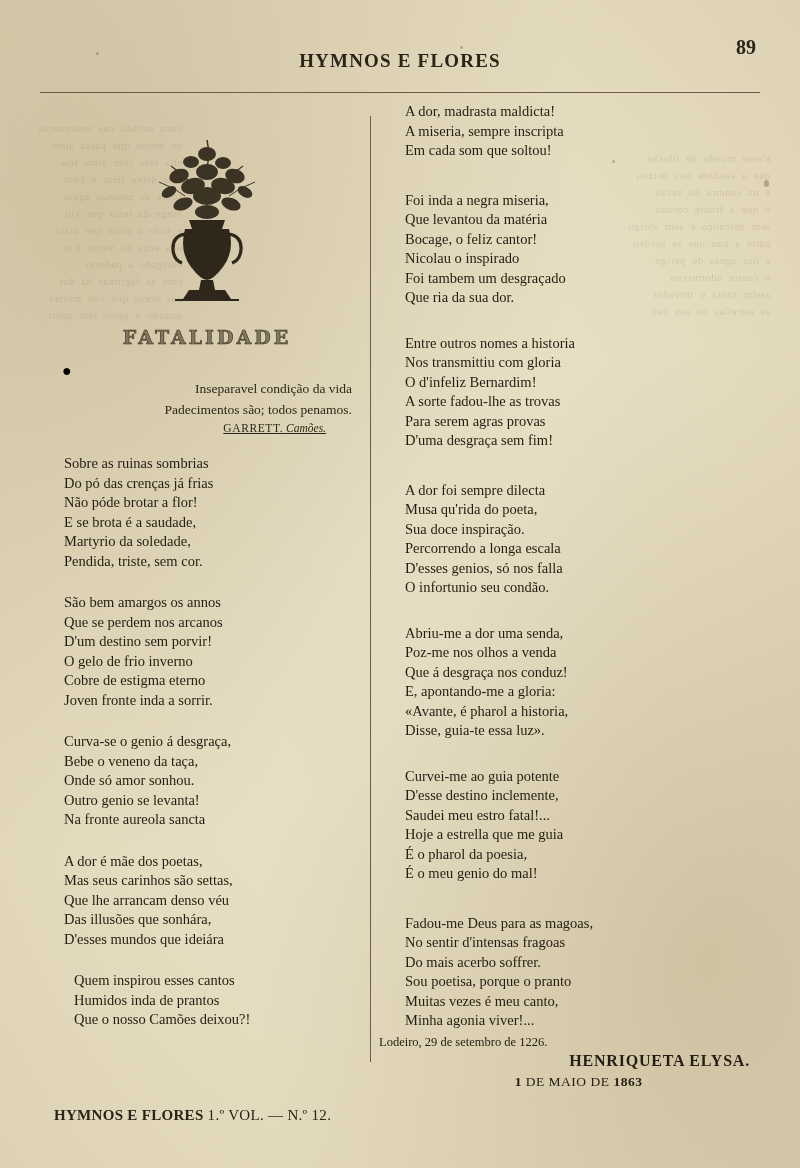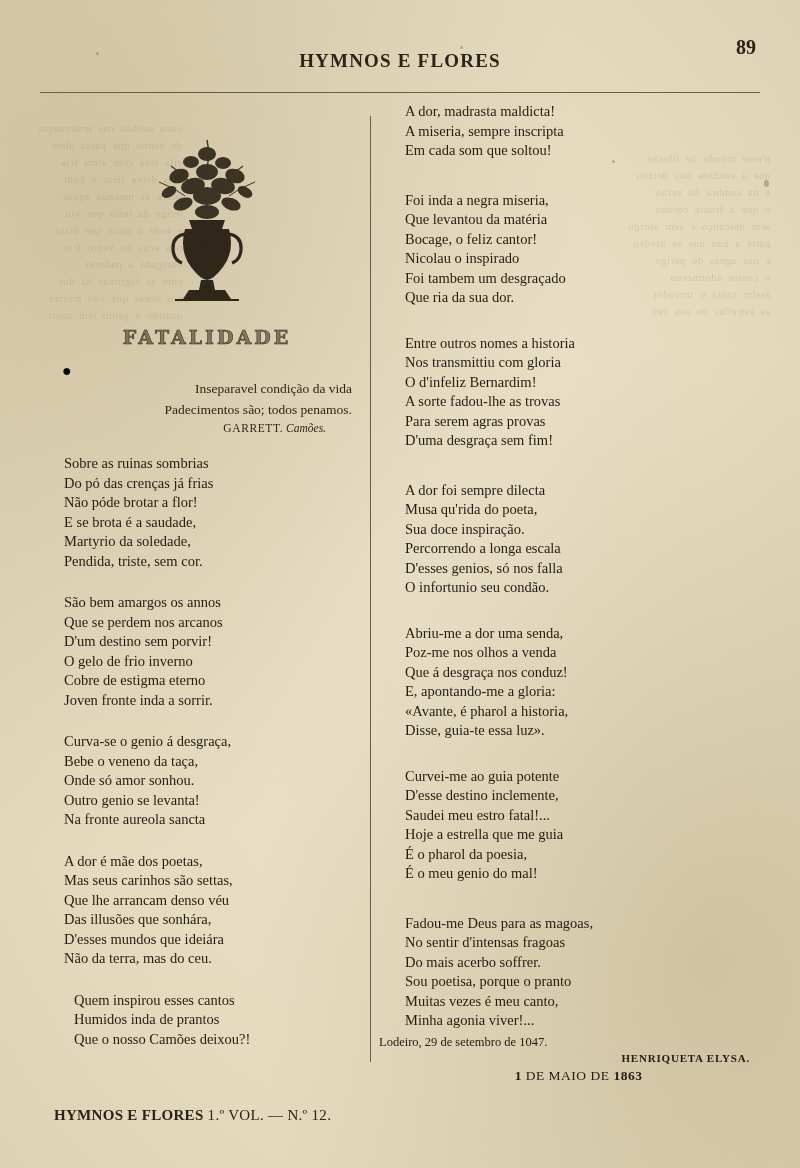--- a/index.html
+++ b/index.html
@@ -117,20 +117,21 @@
     line-height: 17px;
     color: #2e2719;
     text-align: right;
     margin: 0 0 4px 0;
   }
   .epigraph-attrib {
     font-size: 11.5px;
     text-align: right;
     margin: 2px 26px 20px 0;
     color: #2e2719;
+    text-decoration: underline;
   }
   .epigraph-attrib .smallcaps {
     font-variant: small-caps;
     letter-spacing: .6px;
   }
   .epigraph-attrib .work { font-style: italic; }
 
   .stanza {
     margin: 0 0 22px 0;
     font-size: 14.5px;
@@ -151,21 +152,21 @@
     color: #2b2418;
   }
   .colophon .sc { font-variant: small-caps; font-weight: bold; }
   .place-date {
     font-size: 12.5px;
     color: #241d12;
     margin: 4px 0 2px -22px;
   }
   .signature {
     text-align: right;
-    font-size: 11px;
+    font-size: 16px;
     font-weight: bold;
     letter-spacing: .8px;
     font-variant: small-caps;
     color: #241d12;
     margin: 2px 6px 4px 0;
   }
   .final-date {
     text-align: center;
     font-size: 13.5px;
     letter-spacing: .5px;
@@ -312,21 +313,20 @@
           <div class="line">Outro genio se levanta!</div>
           <div class="line">Na fronte aureola sancta</div>
         </div>
 
         <div class="stanza">
           <div class="line">A dor é mãe dos poetas,</div>
           <div class="line">Mas seus carinhos são settas,</div>
           <div class="line">Que lhe arrancam denso véu</div>
           <div class="line">Das illusões que sonhára,</div>
           <div class="line">D'esses mundos que ideiára</div>
-          <div class="line">Não da terra, mas do ceu.</div>
         </div>
 
         <div class="stanza indent-1">
           <div class="line">Quem inspirou esses cantos</div>
           <div class="line">Humidos inda de prantos</div>
           <div class="line">Que o nosso Camões deixou?!</div>
         </div>
 
         <div class="colophon">
           <span class="sc">HYMNOS E FLORES</span>
@@ -392,21 +392,21 @@
 
         <div class="stanza" style="margin-top:30px;margin-bottom:4px;">
           <div class="line">Fadou-me Deus para as magoas,</div>
           <div class="line">No sentir d'intensas fragoas</div>
           <div class="line">Do mais acerbo soffrer.</div>
           <div class="line">Sou poetisa, porque o pranto</div>
           <div class="line">Muitas vezes é meu canto,</div>
           <div class="line">Minha agonia viver!...</div>
         </div>
 
-        <div class="place-date">Lodeiro, 29 de setembro de 1047.</div>
+        <div class="place-date">Lodeiro, 29 de setembro de 1226.</div>
         <div class="signature">HENRIQUETA ELYSA.</div>
         <div class="final-date">
           <b>1</b>
           <span>DE MAIO DE</span>
           <b>1863</b>
         </div>
       </div>
 
     </div>
   </div>

